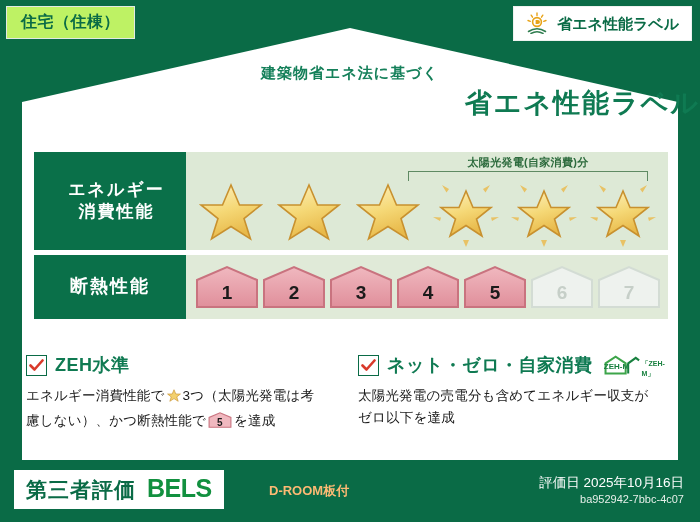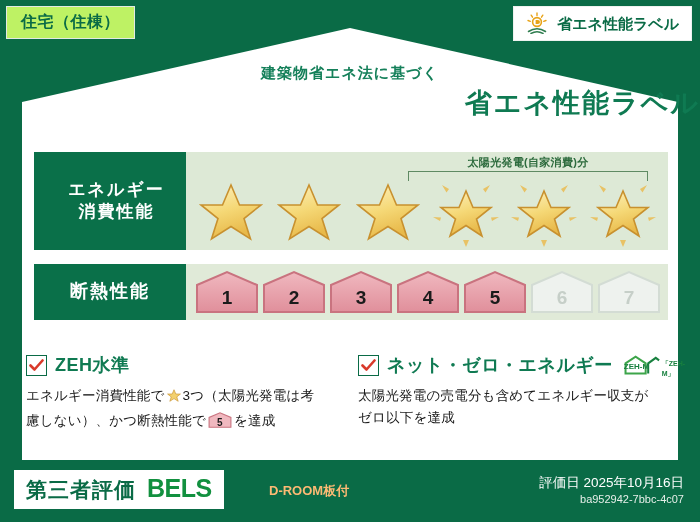--- a/index.html
+++ b/index.html
@@ -62,21 +62,21 @@
     font-size: 27px; font-weight: bold; color: #0f7a52;
     letter-spacing: 2px;
   }
 
   
   .row {
     position: absolute; left: 34px; width: 634px;
     display: flex;
   }
   .row-energy { top: 152px; height: 98px; }
-  .row-insul  { top: 264px; height: 56px; }
+  .row-insul  { top: 255px; height: 64px; }
 
   .row-label {
     width: 152px; flex: none;
     background: #0a7049;
     color: #ffffff;
     display: flex; flex-direction: column;
     align-items: center; justify-content: center;
     font-weight: bold; letter-spacing: 2px;
     line-height: 1.28;
   }
@@ -370,21 +370,21 @@
     </div>
   </div>
 
   <div class="crit crit-right">
     <div class="crit-head">
       <span class="check-box">
         <svg width="15" height="13" viewBox="0 0 15 13">
           <path d="M1.5 6.5 L5.5 10.5 L13.5 1.5" fill="none" stroke="#d93a2b" stroke-width="2.6" stroke-linecap="round" stroke-linejoin="round"></path>
         </svg>
       </span>
-      <span class="crit-title">ネット・ゼロ・エネルギー</span>
+      <span class="crit-title">ネット・ゼロ・自家消費</span>
       <span class="zehm-logo">
         <svg width="44" height="28" viewBox="0 0 44 28">
           <path d="M3 24 V12 L15 4 L27 12 V24 Z" fill="none" stroke="#3da54a" stroke-width="2.4"></path>
           <path d="M30 24 V12 L39 5.5 L43 8.5" fill="none" stroke="#18803f" stroke-width="2.4"></path>
           <text x="16" y="19" font-family="Liberation Sans, sans-serif" font-size="9.5" font-weight="bold" fill="#18803f" text-anchor="middle">ZEH-M</text>
         </svg>
         <span class="zehm-cap">「ZEH-M」</span>
       </span>
     </div>
     <div class="crit-body">太陽光発電の売電分も含めてエネルギー収支がゼロ以下を達成</div>

